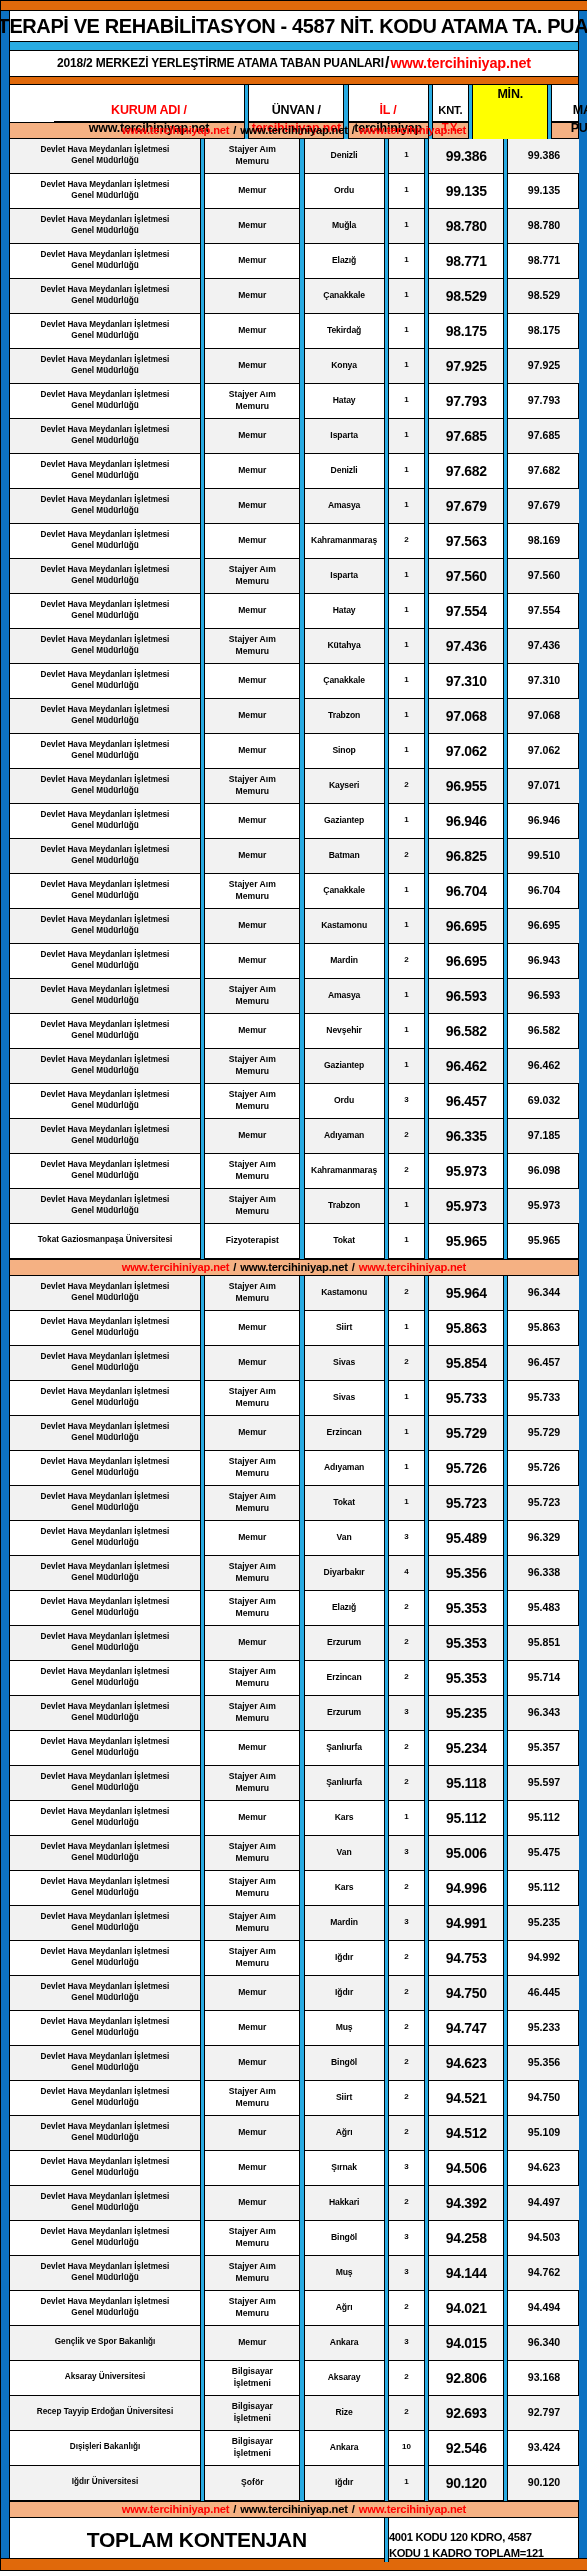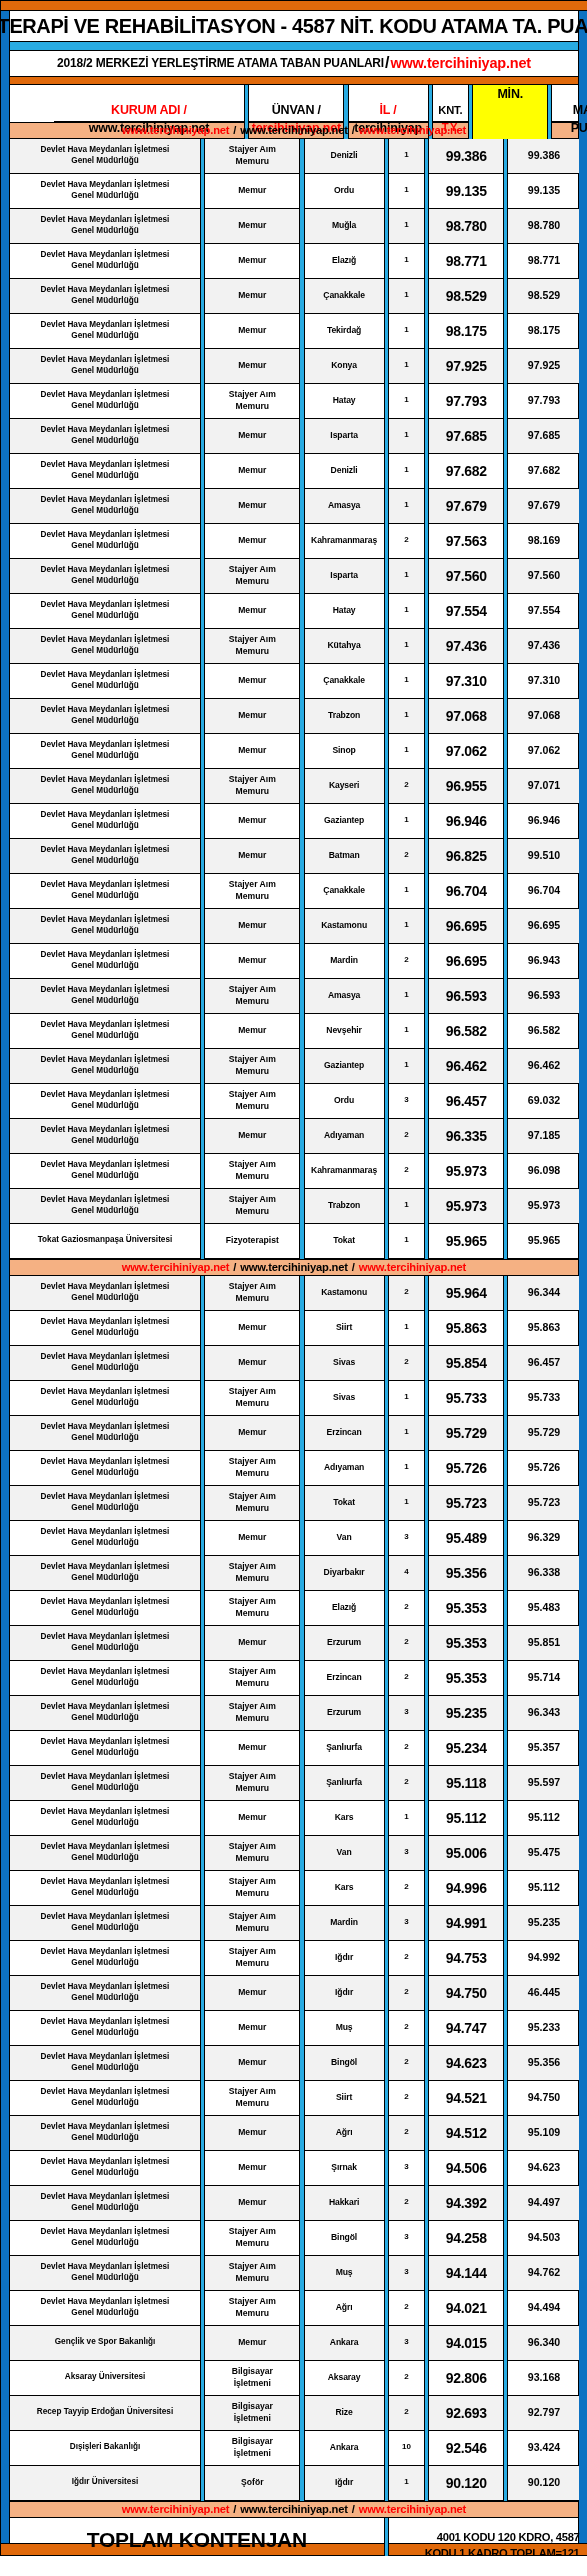--- a/index.html
+++ b/index.html
@@ -51,25 +51,25 @@
   .row .cell { display:flex; align-items:center; justify-content:center; text-align:center;
     border-bottom:0.7px solid #000; line-height:1.3; padding:0.7px 1.3px; }
   .row.odd .cell { background:#f2f2f2; }
   .cell.kurum { font-size:8.2px; white-space:pre-line; }
   .cell.unvan { font-size:8.6px; white-space:pre-line; }
   .cell.il    { font-size:8.6px; letter-spacing:-0.1px; }
   .cell.knt   { font-size:8px; }
   .cell.min   { font-size:14px; letter-spacing:-0.3px; }
   .cell.max   { font-size:10.6px; }
 
-  .total-row { height:25px; background:#fff; }
+  .total-row { height:40px; background:#fff; }
   .total-label { grid-column:1 / 6; display:flex; align-items:center; justify-content:center;
     font-size:21px; letter-spacing:-0.3px; }
   .total-sep { grid-column:6 / 7; }
-  .total-value { grid-column:7 / 12; display:flex; flex-direction:column; align-items:flex-end;
+  .total-value { grid-column:7 / 12; display:flex; flex-direction:column; align-items:flex-start;
     justify-content:center; font-size:11.2px; line-height:1.5; letter-spacing:-0.3px;margin-top:11px; }
 </style>
 </head>
 <body>
 
 <div class="page">
 
   <div class="hbar top-orange"></div>
 
   <div class="inner">

